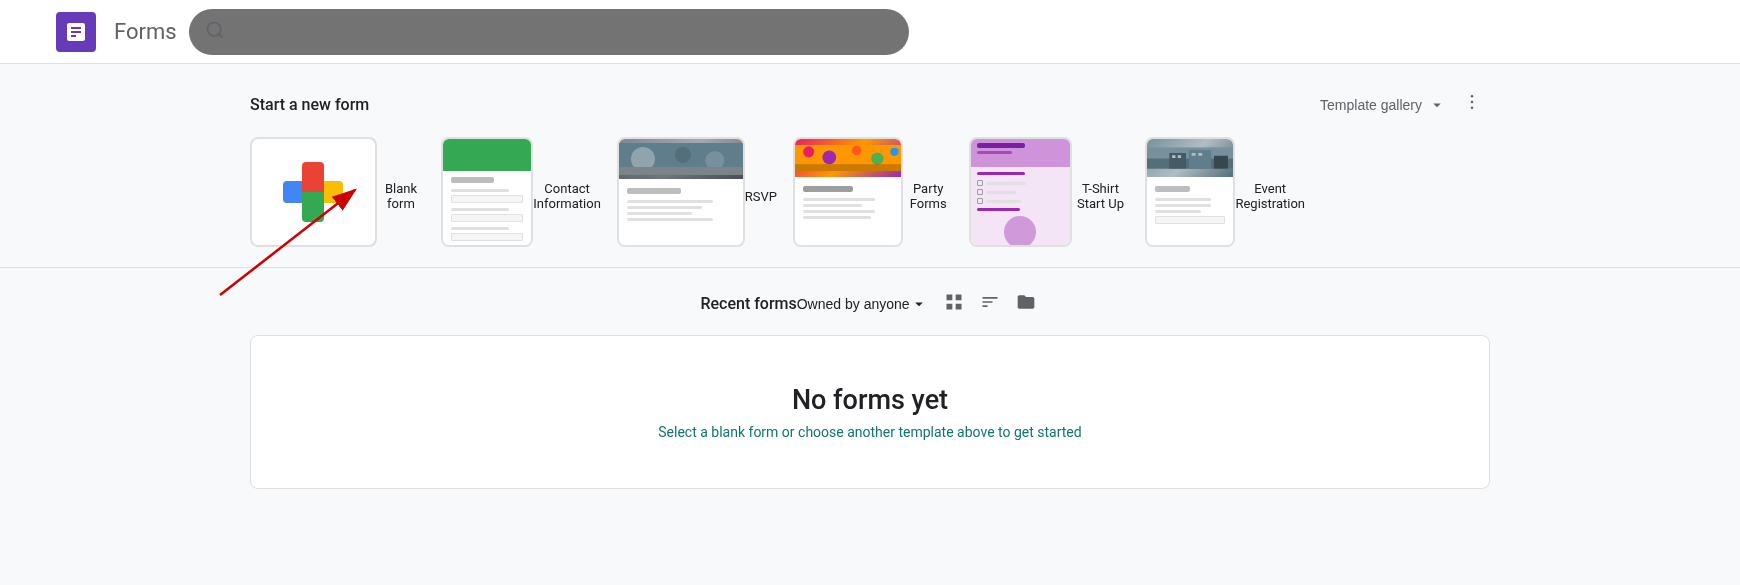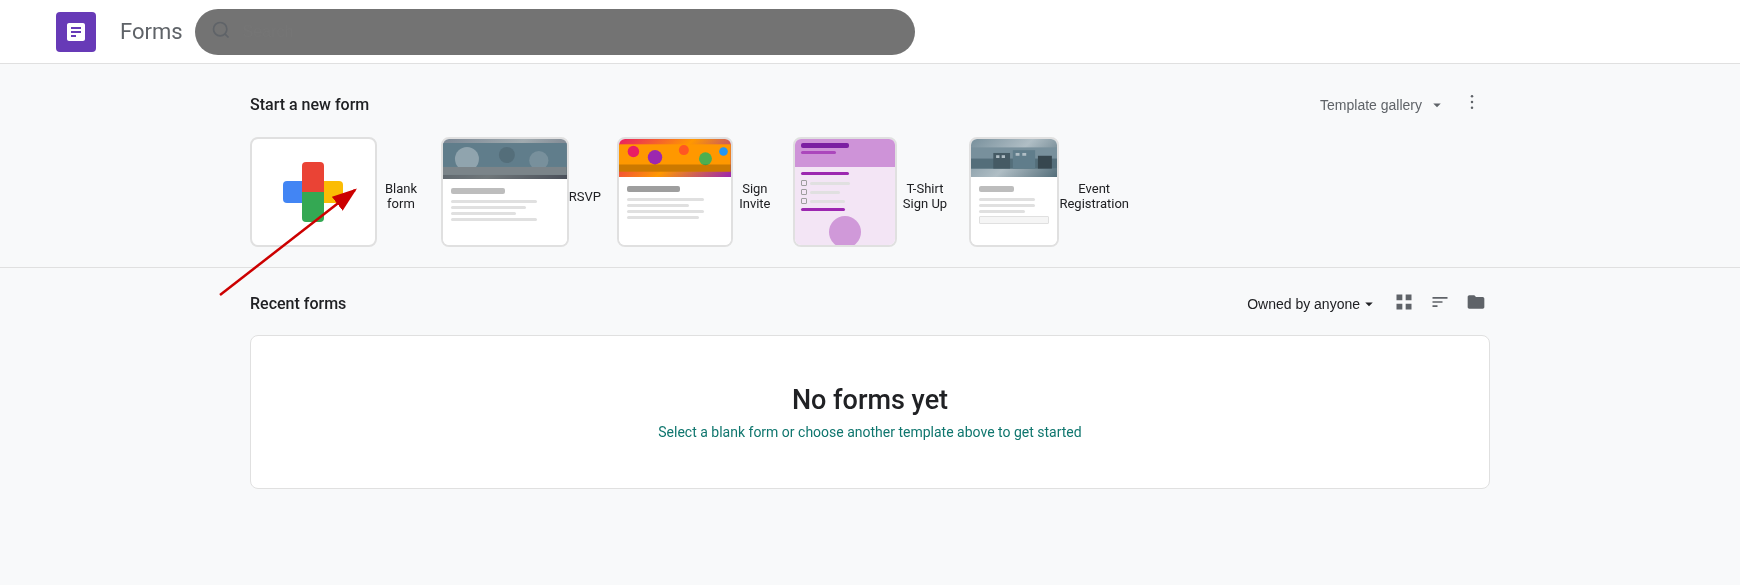--- a/index.html
+++ b/index.html
@@ -18,21 +18,21 @@
       align-items: center;
       padding: 8px 16px;
       background: #fff;
       height: 64px;
       border-bottom: 1px solid #e0e0e0;
       gap: 12px;
     }
     .header-logo {
       display: flex;
       align-items: center;
-      gap: 24px;
+      gap: 18px;
       text-decoration: none;
       color: #5f6368;
       padding-left: 40px;
     }
     .logo-icon {
       width: 40px;
       height: 40px;
       background: #673ab7;
       border-radius: 4px;
       display: flex;
@@ -340,21 +340,21 @@
     }
     .section-recent {
       max-width: 1400px;
       margin: 0 auto;
       padding: 0 80px;
       margin-top: 20px;
     }
     .recent-header {
       display: flex;
       align-items: center;
-      justify-content: space-between;
+      justify-content: center;
       margin-bottom: 16px;
     }
     .recent-title {
       font-size: 16px;
       color: #202124;
       font-weight: 500;
     }
     .recent-controls {
       display: flex;
       align-items: center;
@@ -464,20 +464,38 @@
       <div class="template-card">
         <div class="card-thumb">
           <div class="plus-icon">
             <div class="plus-h"></div>
             <div class="plus-v"></div>
           </div>
         </div>
         <span class="card-label">Blank form</span>
       </div>
 
+      <div class="template-card">
+        <div class="card-thumb">
+          <div class="thumb-contact">
+            <div class="thumb-contact-header"></div>
+            <div class="thumb-contact-body">
+              <div class="thumb-line-title"></div>
+              <div class="thumb-line-sm"></div>
+              <div class="thumb-line-input"></div>
+              <div class="thumb-line-sm"></div>
+              <div class="thumb-line-input"></div>
+              <div class="thumb-line-sm"></div>
+              <div class="thumb-line-input"></div>
+              <div class="thumb-line-sm" style="width:60%"></div>
+            </div>
+          </div>
+        </div>
+        <span class="card-label">Contact Information</span>
+      </div>
 
       <div class="template-card">
         <div class="card-thumb">
           <div class="thumb-rsvp">
             <div class="thumb-rsvp-img">
               <div class="thumb-rsvp-overlay"></div>
               
               <svg width="100%" height="100%" viewBox="0 0 155 40">
                 <rect fill="#607d8b" width="155" height="40"></rect>
                 <circle fill="#90a4ae" cx="30" cy="20" r="15"></circle>
@@ -514,21 +532,21 @@
             </div>
             <div class="thumb-party-body">
               <div class="thumb-line-title" style="width:55%;margin-top:4px;background:#9e9e9e"></div>
               <div class="thumb-line-sm"></div>
               <div class="thumb-line-sm" style="width:65%"></div>
               <div class="thumb-line-sm"></div>
               <div class="thumb-line-sm" style="width:75%"></div>
             </div>
           </div>
         </div>
-        <span class="card-label">Sign Invite</span>
+        <span class="card-label">Party Forms</span>
       </div>
 
       <div class="template-card">
         <div class="card-thumb">
           <div class="thumb-tshirt">
             <div class="thumb-tshirt-header">
               <div class="thumb-tshirt-title"></div>
               <div class="thumb-tshirt-sub"></div>
             </div>
             <div class="thumb-tshirt-body">
@@ -545,21 +563,21 @@
                 <div class="thumb-check"></div>
                 <div class="thumb-check-label" style="width:35px"></div>
               </div>
               <div style="margin-top:4px">
                 <div class="thumb-line-sm" style="width:50%;background:#9c27b0;margin-bottom:5px"></div>
                 <div style="width:32px;height:32px;background:#9c27b0;border-radius:50%;margin:0 auto;opacity:0.4"></div>
               </div>
             </div>
           </div>
         </div>
-        <span class="card-label">T-Shirt Sign Up</span>
+        <span class="card-label">T-Shirt Start Up</span>
       </div>
 
       <div class="template-card">
         <div class="card-thumb">
           <div class="thumb-event">
             <div class="thumb-event-img">
               <svg width="100%" height="100%" viewBox="0 0 155 38">
                 <rect fill="#78909c" width="155" height="38"></rect>
                 <rect fill="#546e7a" x="0" y="20" width="155" height="18"></rect>
 

